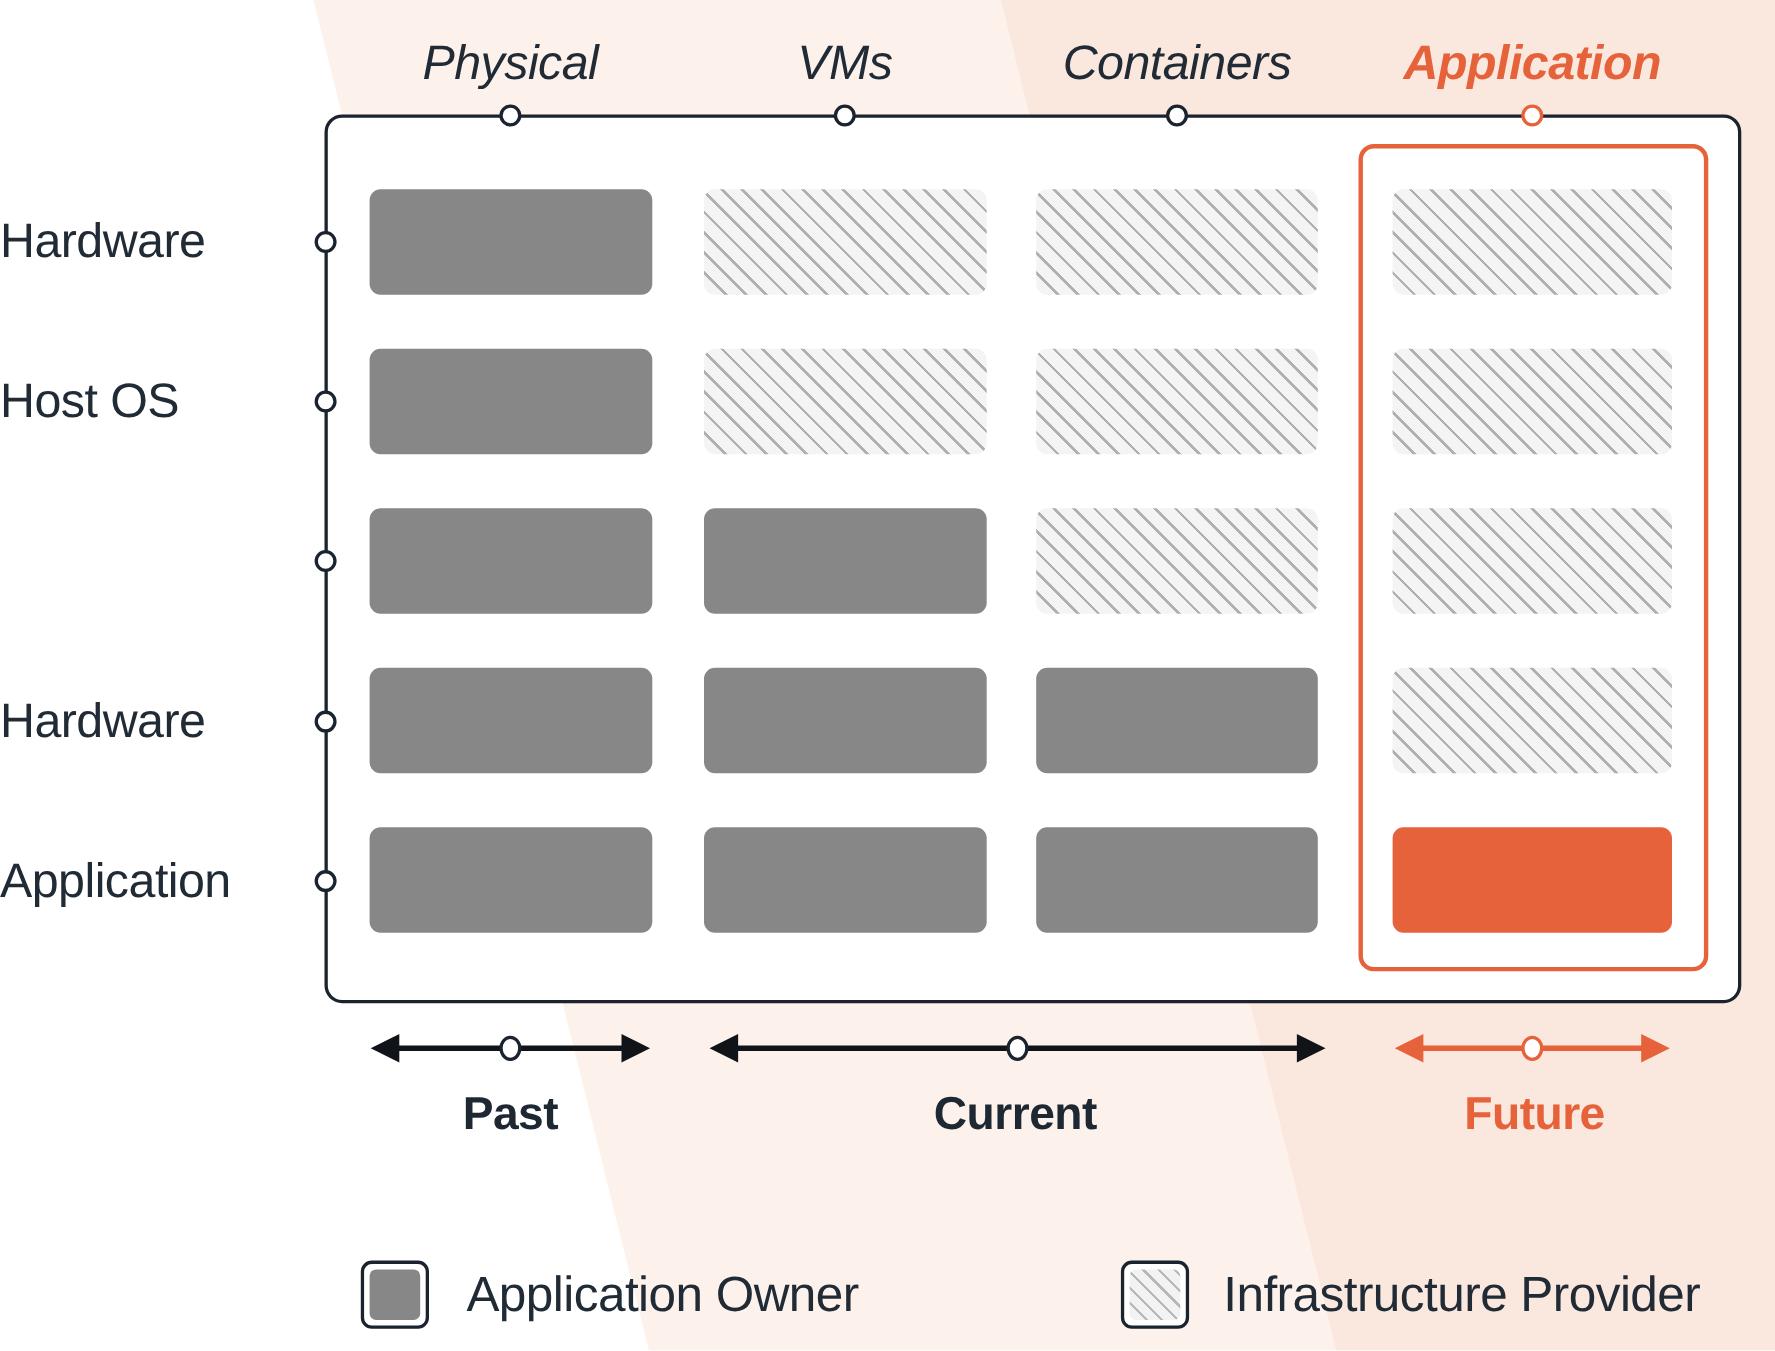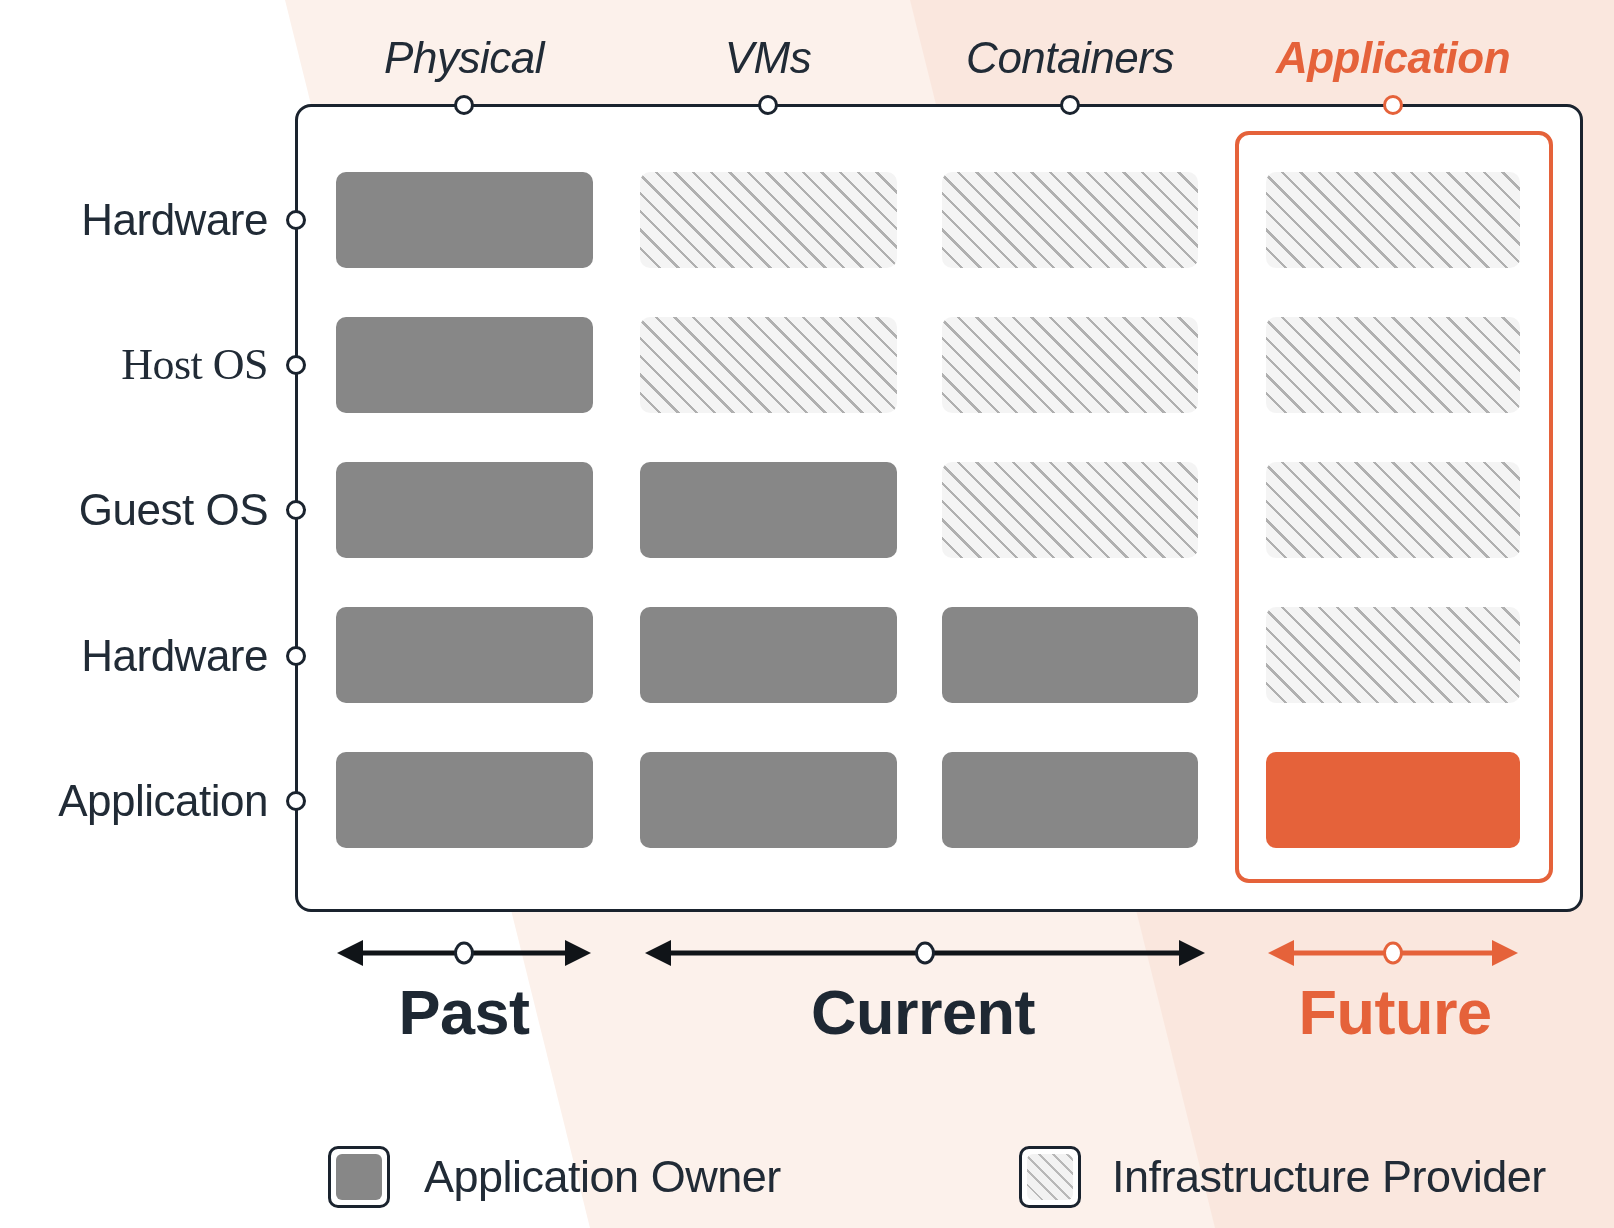--- a/index.html
+++ b/index.html
@@ -31,23 +31,23 @@
     position:absolute;top:30px;height:56px;line-height:56px;z-index:2;
     font-size:44px;letter-spacing:-0.5px;white-space:nowrap;
     transform:translateX(-50%);color:#212B36;font-style:italic;
   }
   .col-header.accent{color:#E5623A;font-weight:700;}
   .chx1{left:464px;} .chx2{left:768px;} .chx3{left:1070px;text-align:right;} .chx4{left:1393px;}
 
   
   .row-label{
     position:absolute;left:0;width:268px;height:54px;line-height:54px;z-index:2;
-    font-size:44px;letter-spacing:-0.5px;text-align:right;color:#212B36;white-space:nowrap;
+    font-size:44px;letter-spacing:-0.5px;text-align:left;color:#212B36;white-space:nowrap;
   }
-  .rly1{top:193px;} .rly2{top:338px;font-family:Liberation Serif, serif;} .rly3{top:483px;} .rly4{top:629px;} .rly5{top:774px;}
+  .rly1{top:193px;} .rly2{top:338px;} .rly3{top:483px;} .rly4{top:629px;} .rly5{top:774px;}
 
   
   .node{
     position:absolute;width:14px;height:14px;border:3px solid #1A232E;border-radius:50%;
     background:#ffffff;z-index:4;
   }
   .node.accent{border-color:#E5623A;}
   .node.top{top:95px;}
   .ntx1{left:454px;} .ntx2{left:758px;} .ntx3{left:1060px;} .ntx4{left:1383px;}
   .node.left{left:286px;}
@@ -65,21 +65,21 @@
   .block.owner-accent{background:#E5623A;}
 
   
   .arrow{position:absolute;top:935px;height:36px;z-index:2;}
   .arrow svg{display:block;}
   .ax-past{left:335px;width:258px;}
   .ax-current{left:643px;width:564px;}
   .ax-future{left:1266px;width:254px;}
   .tl-label{
     position:absolute;top:984px;height:56px;line-height:56px;z-index:2;
-    font-size:63px;font-weight:600;letter-spacing:-0.5px;transform:translateX(-50%);
+    font-size:42px;font-weight:600;letter-spacing:-0.5px;transform:translateX(-50%);
     color:#1E2833;white-space:nowrap;
   }
   .tl-label.accent{color:#E5623A;font-weight:700;}
   .tlx1{left:464px;} .tlx2{left:923px;} .tlx3{left:1395px;}
 
   
   .legend-swatch{
     position:absolute;top:1146px;width:56px;height:56px;
     border:3px solid #1A232E;border-radius:10px;background:#ffffff;z-index:2;
   }
@@ -113,21 +113,20 @@
   <div class="col-header chx3">Containers</div>
   <div class="col-header chx4 accent">Application</div>
 
   <div class="node top ntx1"></div>
   <div class="node top ntx2"></div>
   <div class="node top ntx3"></div>
   <div class="node top ntx4 accent"></div>
 
   <div class="row-label rly1">Hardware</div>
   <div class="row-label rly2">Host OS</div>
-  <div class="row-label rly3">Guest OS</div>
   <div class="row-label rly4">Hardware</div>
   <div class="row-label rly5">Application</div>
 
   <div class="node left nly1"></div>
   <div class="node left nly2"></div>
   <div class="node left nly3"></div>
   <div class="node left nly4"></div>
   <div class="node left nly5"></div>
 
   <div id="matrix-grid">

